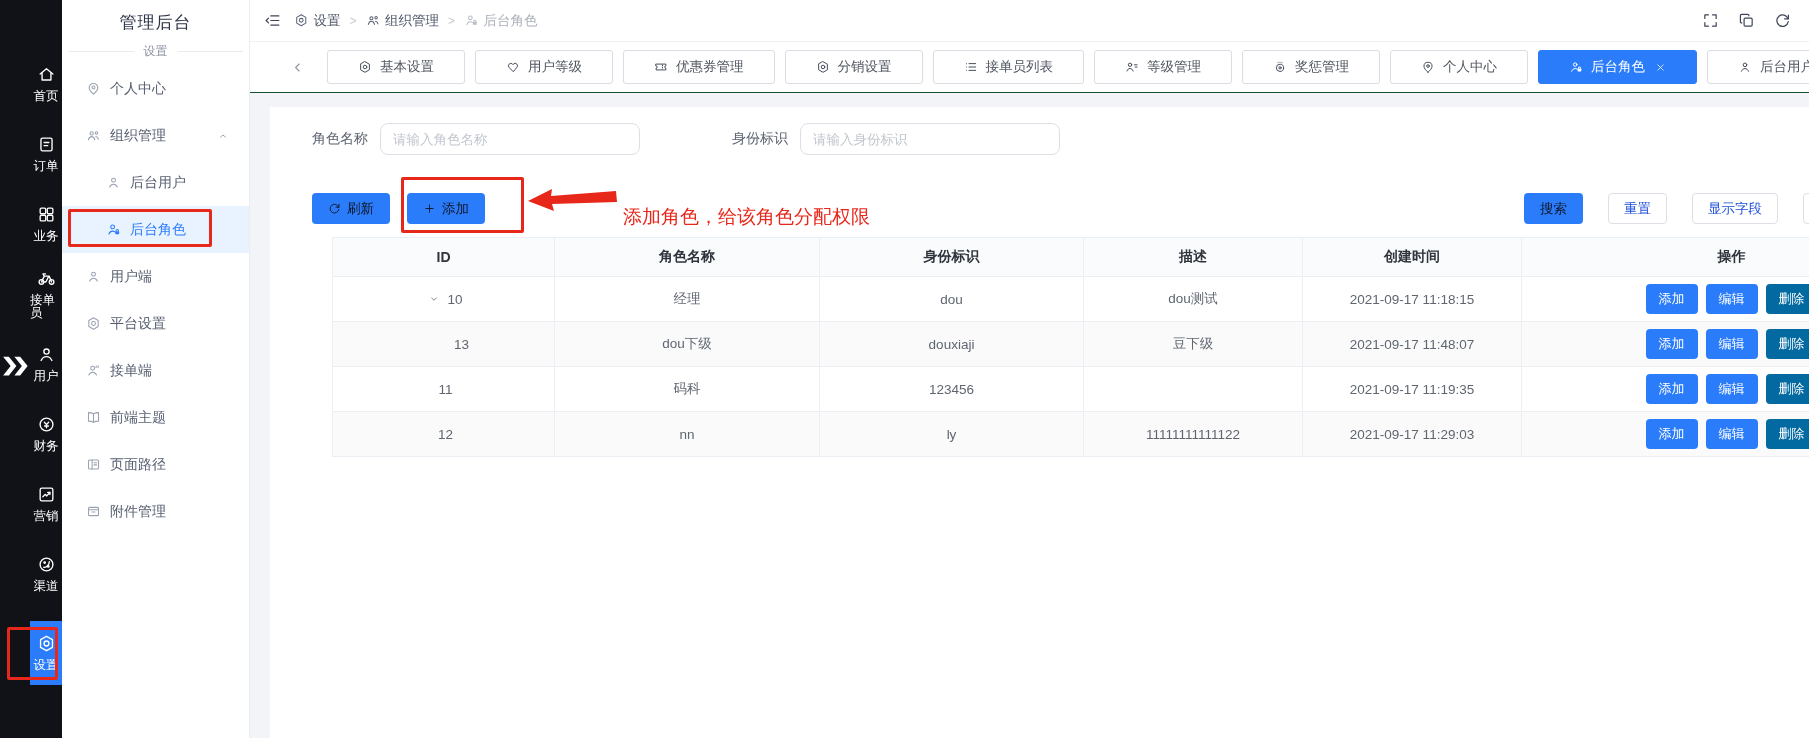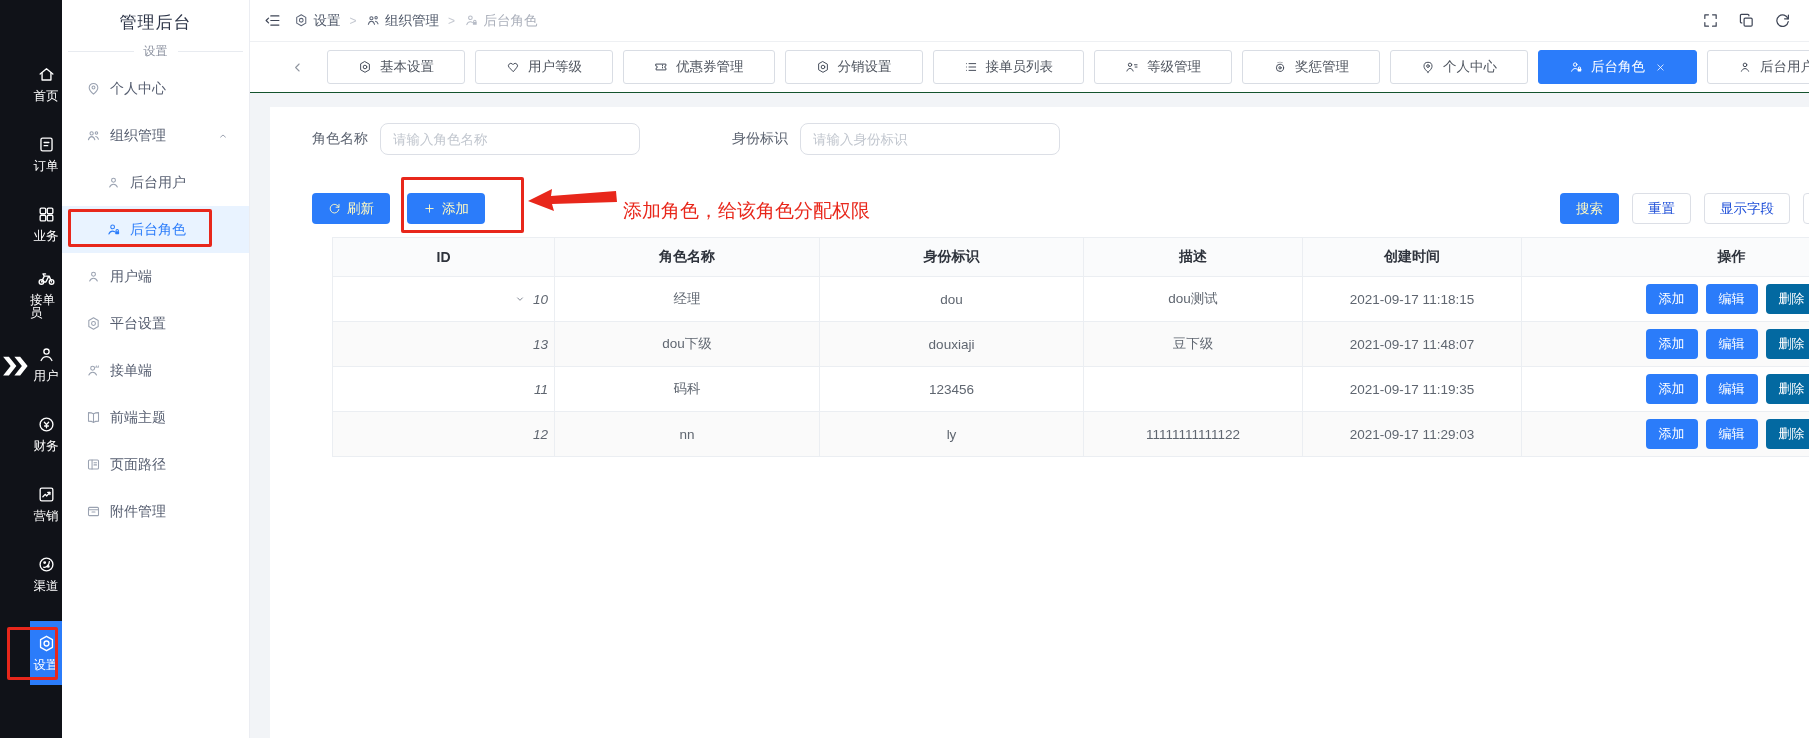--- a/index.html
+++ b/index.html
@@ -54,47 +54,47 @@
   
   .content{flex:1;min-height:0;padding:14px 0 0 20px;box-sizing:border-box;}
   .card{background:#fff;height:100%;padding:16px 0 0 42px;overflow:hidden;box-sizing:border-box;}
   .filter-row{display:flex;align-items:center;}
   .f-label{font-size:14px;color:#5c6370;margin-right:12px;white-space:nowrap;}
   .f-input{width:260px;height:32px;box-sizing:border-box;border:1px solid #dcdfe6;border-radius:8px;padding:0 12px;font-size:13.5px;color:#333;outline:none;font-family:inherit;background:#fff;}
   .f-input::placeholder{color:#c2c7cf;}
   .fg{display:flex;align-items:center;}
   .fg2{margin-left:92px;}
   .action-row{display:flex;align-items:center;margin-top:38px;}
-  .btn{height:31px;display:inline-flex;align-items:center;gap:6px;padding:0 15px;border-radius:4px;font-size:13.5px;border:1px solid transparent;cursor:pointer;font-family:inherit;background:#2b7cfa;color:#fef9c3;white-space:nowrap;box-sizing:border-box;}
+  .btn{height:31px;display:inline-flex;align-items:center;gap:6px;padding:0 15px;border-radius:4px;font-size:13.5px;border:1px solid transparent;cursor:pointer;font-family:inherit;background:#2b7cfa;color:#0f172a;white-space:nowrap;box-sizing:border-box;}
   .btn .ic{font-size:13px;}
   .btn-add{margin-left:17px;}
   .btn-plain{background:#fff;border-color:#dcdfe6;color:#1d4ed8;}
-  .right-group{margin-left:auto;display:flex;gap:13px;}
+  .right-group{margin-left:auto;display:flex;gap:25px;}
   .btn-cut{width:30px;margin-right:-24px;padding:0;}
 
   
   .table-wrap{margin-top:13px;padding-left:20px;}
   table.grid{border-collapse:collapse;table-layout:fixed;width:1609px;}
   .grid th{background:#fafbfc;border:1px solid #ebeef2;height:38px;font-size:14px;color:#2e333c;font-weight:bold;text-align:center;padding:0;}
   .grid td{border:1px solid #ebeef2;height:45px;font-size:13.5px;color:#5f6670;text-align:center;padding:0 6px;box-sizing:border-box;}
   tr.striped td{background:#fafafa;}
-  td.id-cell{text-align:right;padding-left:10px;font-style:italic;}
+  td.id-cell{text-align:center;padding-left:10px;}
   td.id-cell.child{padding-left:42px;}
   .expander{display:inline-flex;font-size:12px;color:#6a7180;margin-right:7px;vertical-align:-1px;cursor:pointer;}
   .op-btn{height:30px;padding:0 13px;border:none;border-radius:4px;background:#2b7cfa;color:#fff;font-size:13px;margin:0 4px;cursor:pointer;font-family:inherit;}
   .op-btn.danger{background:#0369a1;}
 
   
   .overlay{position:absolute;inset:0;pointer-events:none;z-index:60;}
   .ann-box{position:absolute;border:3px solid #e8271b;border-radius:2px;box-sizing:border-box;}
   #annBoxMenu{left:68px;top:209px;width:144px;height:38px;}
   #annBoxRail{left:7px;top:627px;width:51px;height:53px;}
   #annBoxAdd{left:401px;top:177px;width:123px;height:56px;}
   .ann-arrow{position:absolute;left:527px;top:185px;width:92px;height:28px;}
-  .ann-text{position:absolute;left:623px;top:198px;font-size:19px;color:#e8271b;white-space:nowrap;}
+  .ann-text{position:absolute;left:623px;top:204px;font-size:19px;color:#e8271b;white-space:nowrap;}
 </style>
 </head>
 <body>
 
 <div id="app">
   <aside class="rail">
     <div class="rail-logo" id="railLogo">
         <span class="ic">
           <svg viewBox="0 0 24 24">
             <path fill="currentColor" d="M2.5 4.5h4.6l6 7.5-6 7.5H2.5l6-7.5z"></path>

